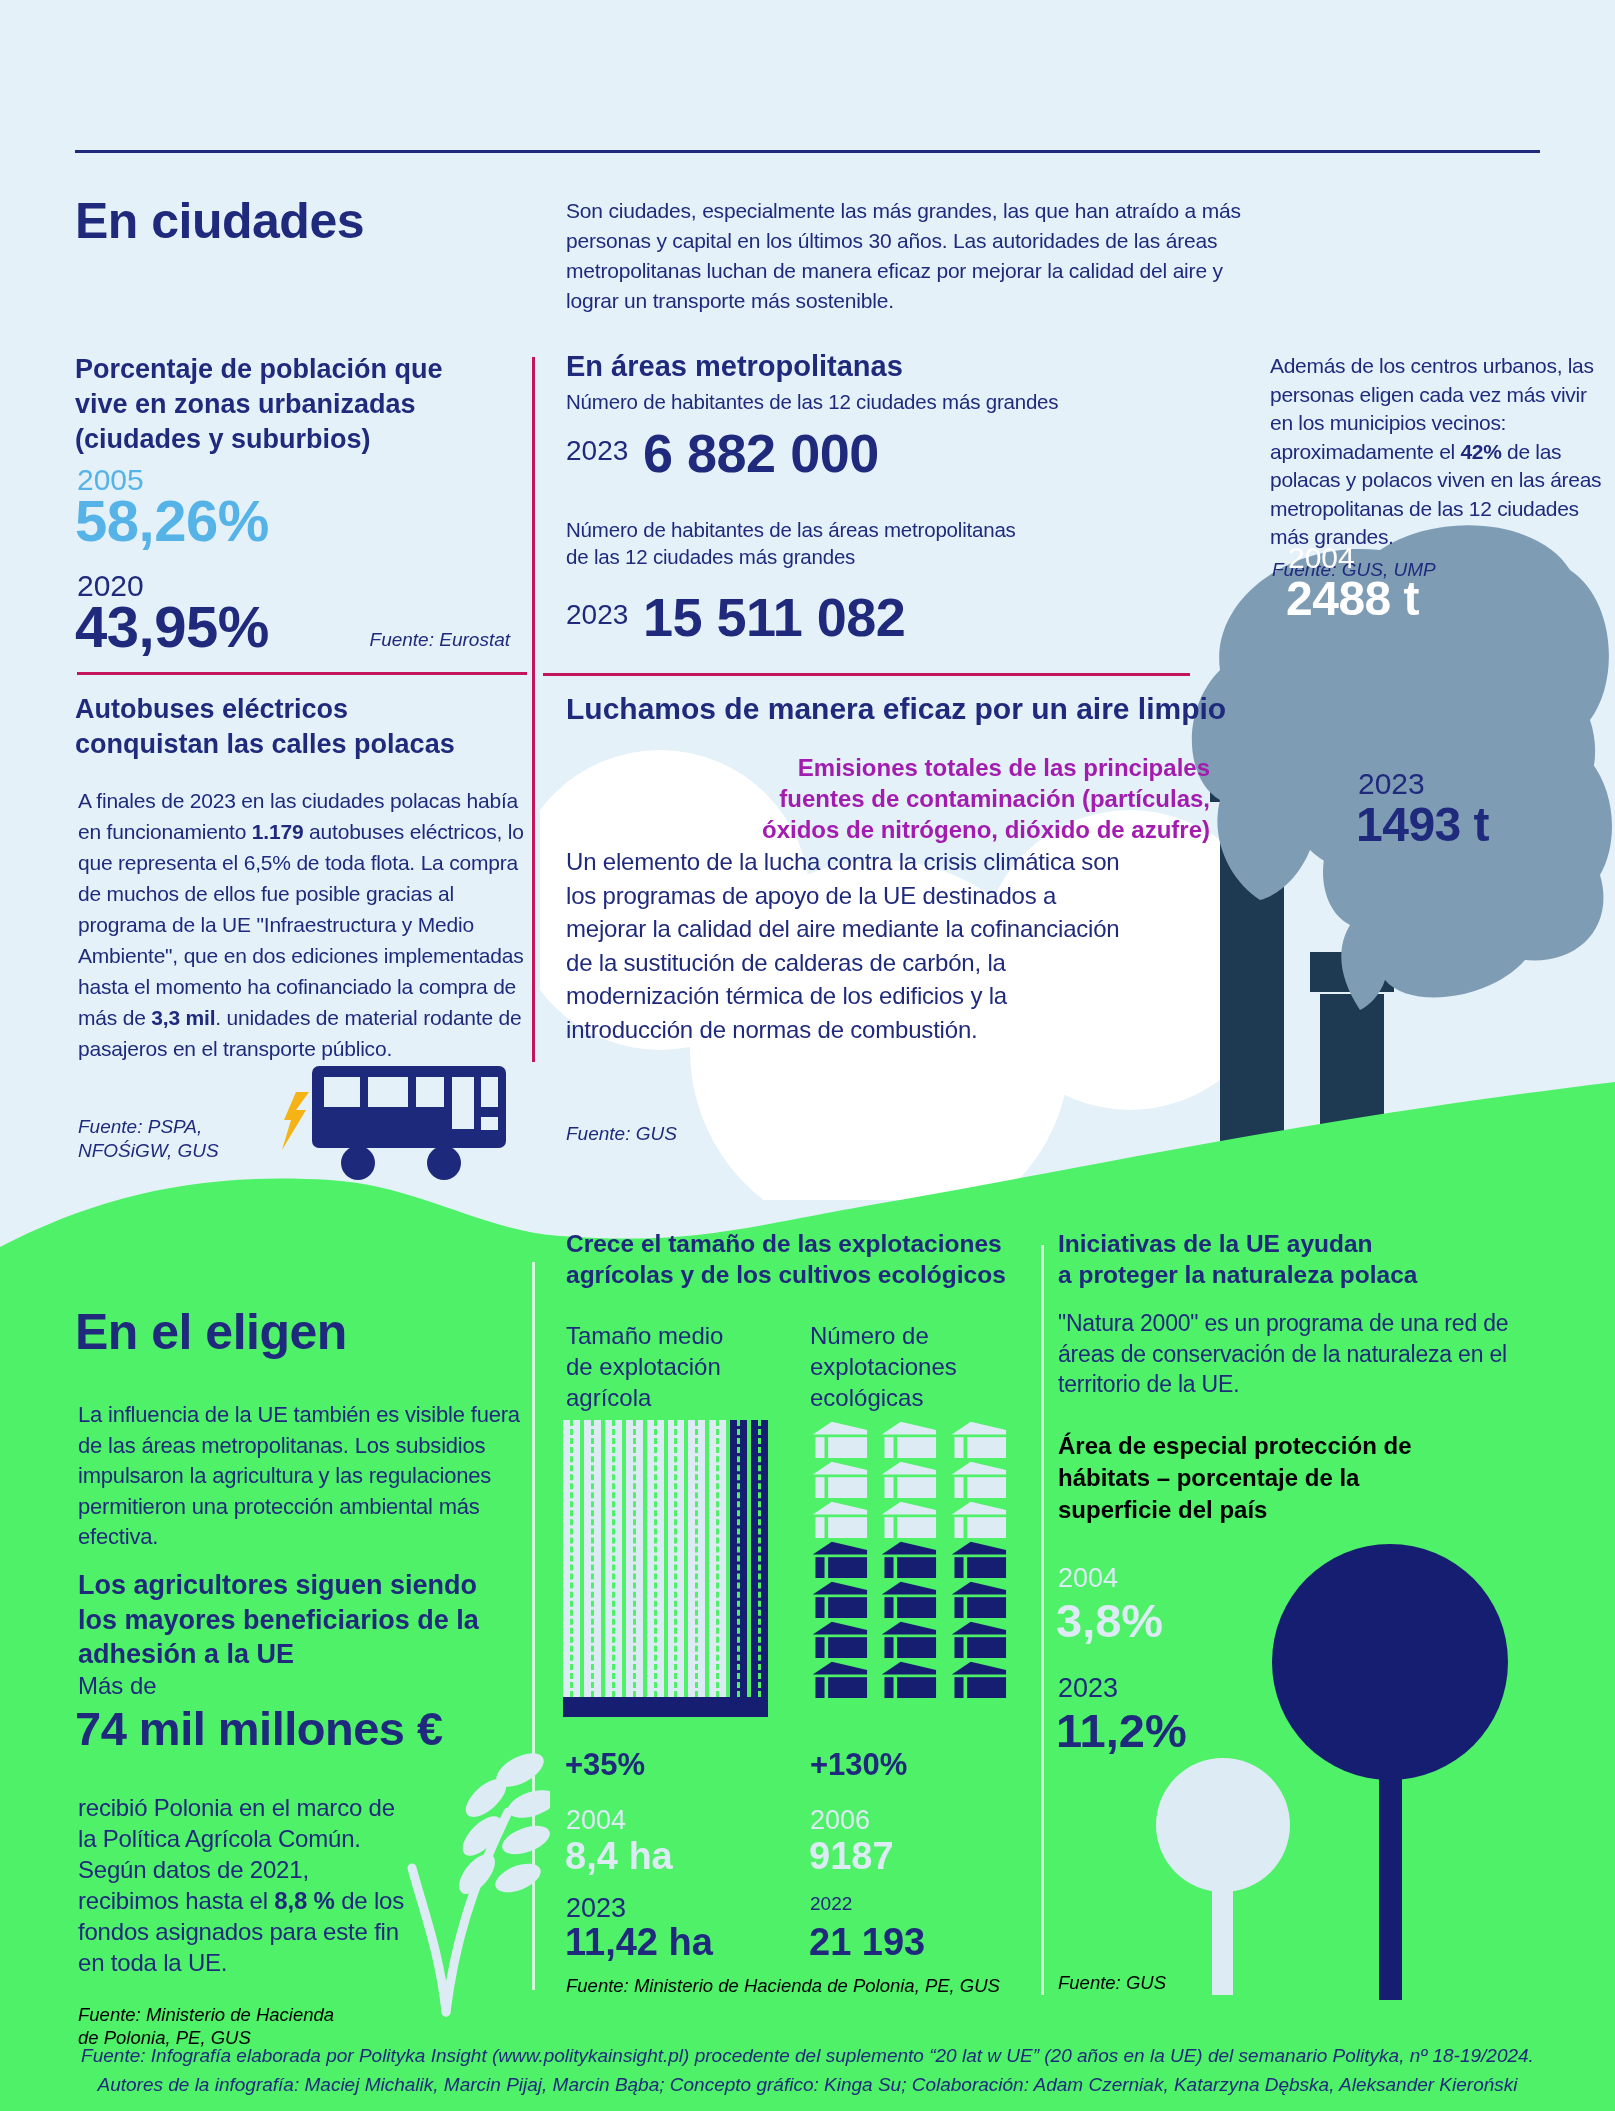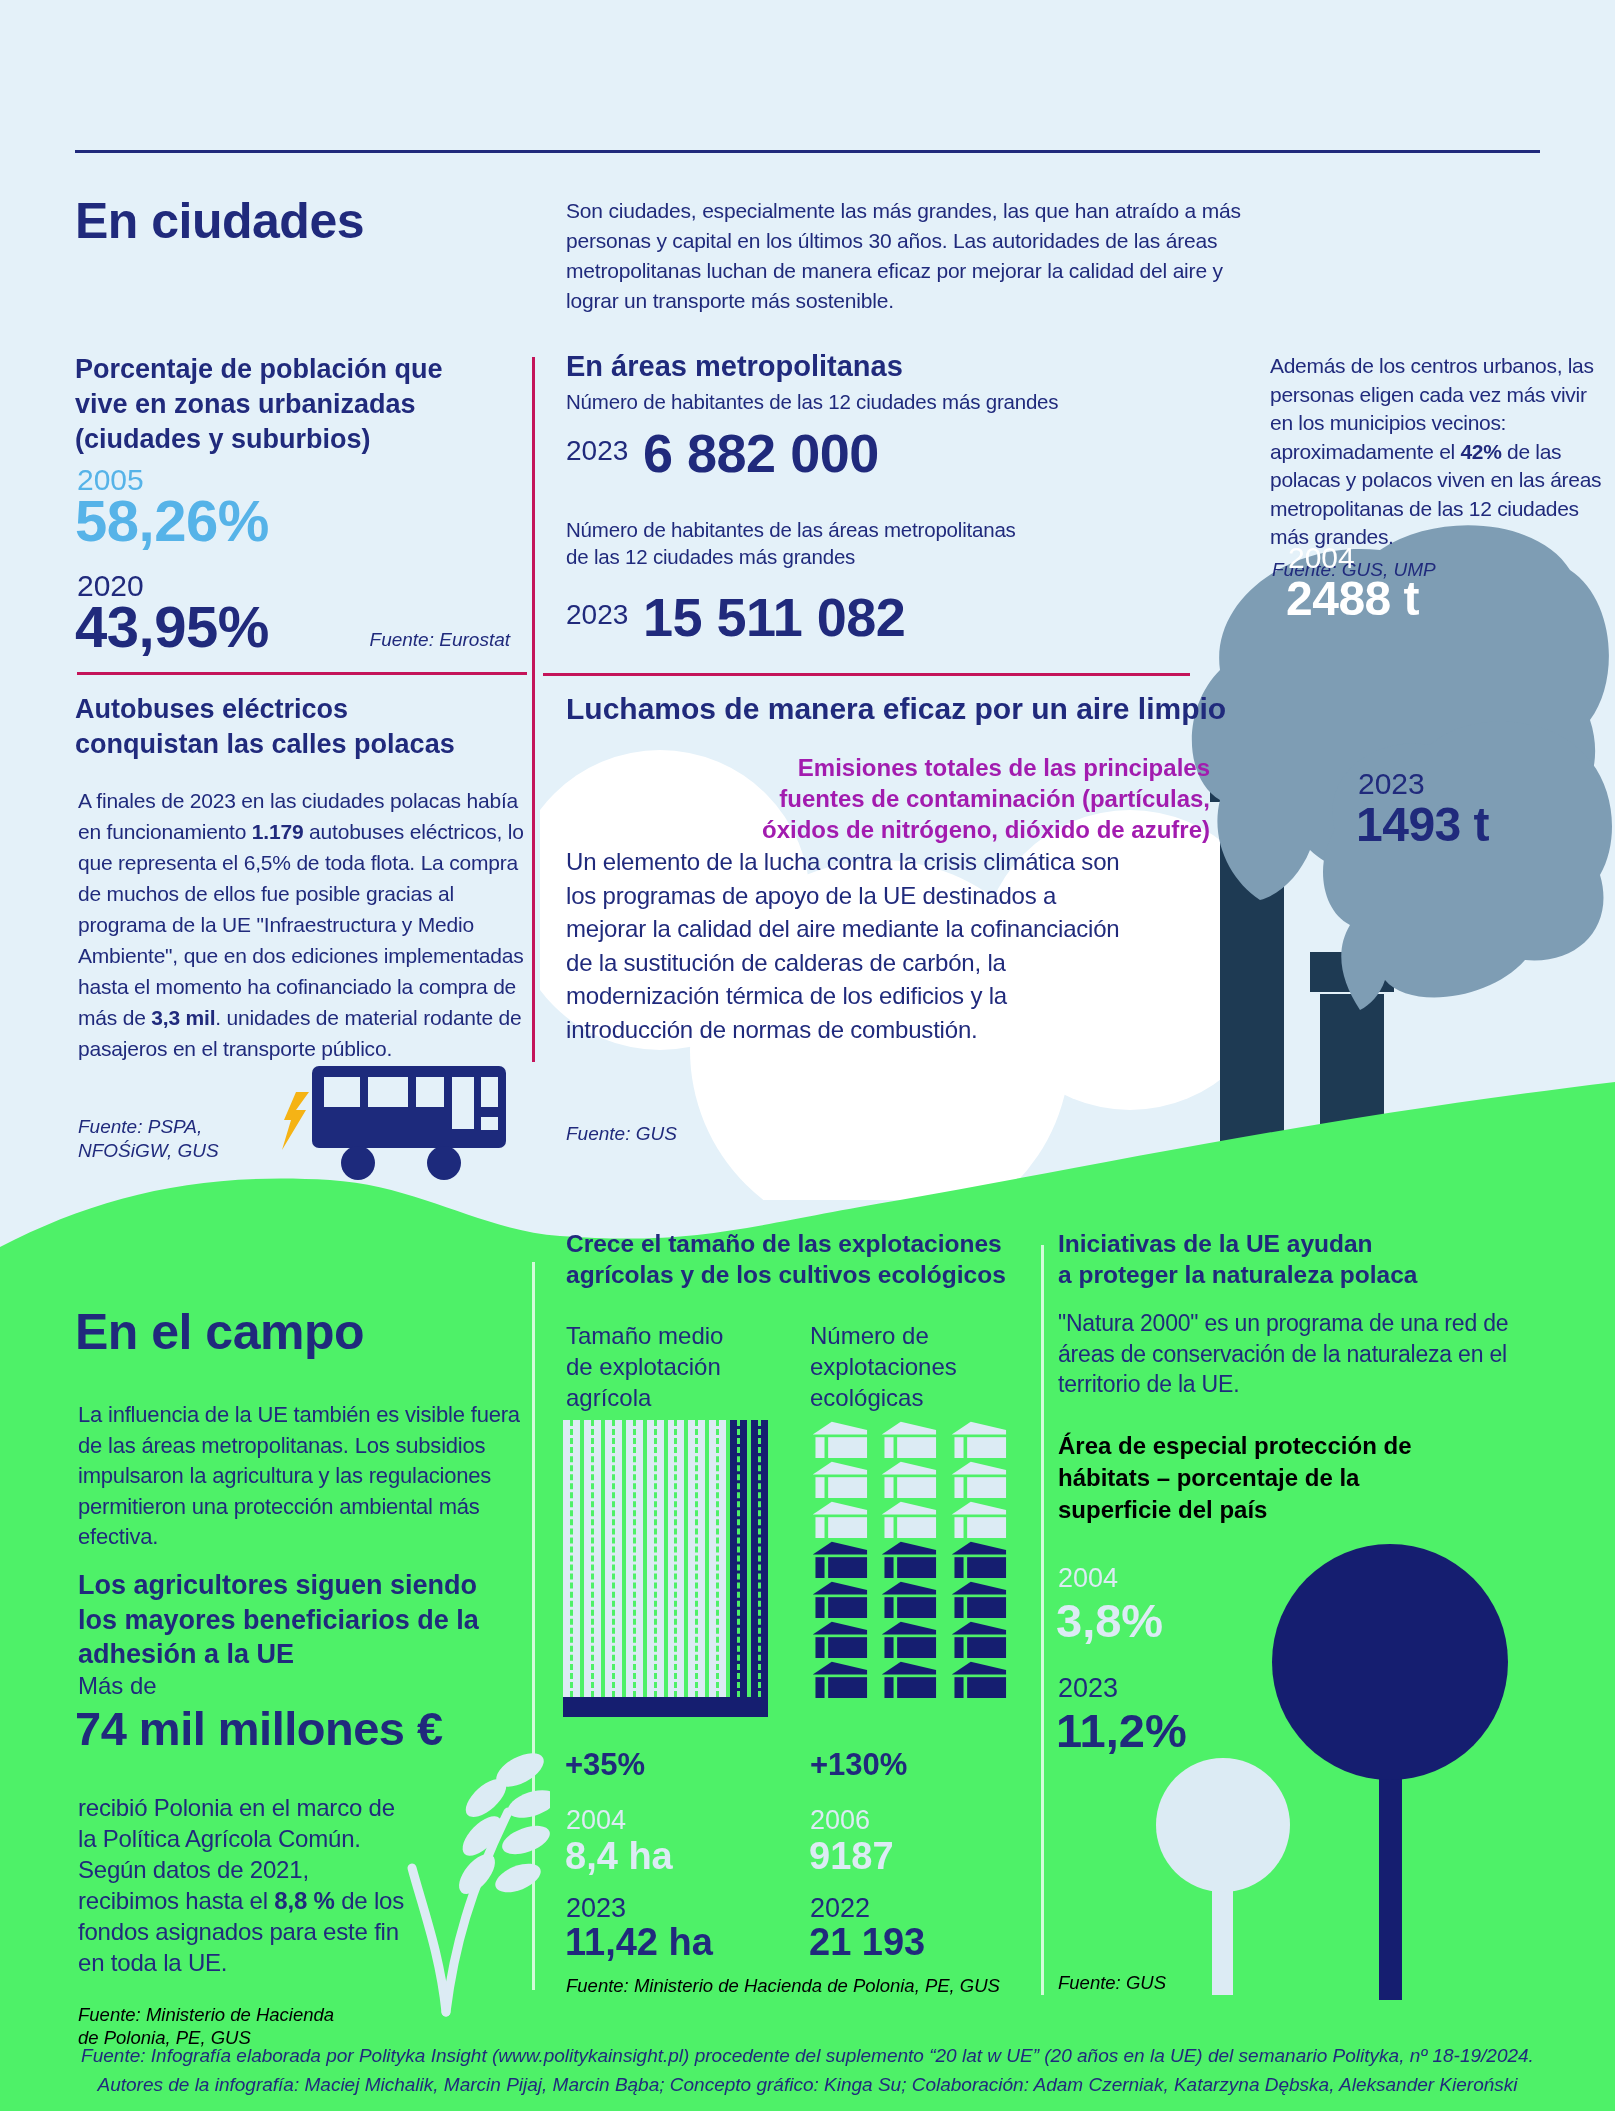--- a/index.html
+++ b/index.html
@@ -122,21 +122,21 @@
     <circle cx="164" cy="103" r="17" fill="#1d2a7c"></circle>
   </svg>
 
   <div class="abs h2" style="left:566px;top:692px;font-size:30px;">Luchamos de manera eficaz por un aire limpio</div>
   <div class="abs b slate pre" style="left:650px;top:752px;width:560px;font-size:24px;line-height:31px;text-align:right;">Emisiones totales de las principales
 fuentes de contaminación (partículas,
 óxidos de nitrógeno, dióxido de azufre)</div>
   <div class="abs para" style="left:566px;top:845px;width:565px;font-size:24px;line-height:33.5px;">Un elemento de la lucha contra la crisis climática son los programas de apoyo de la UE destinados a mejorar la calidad del aire mediante la cofinanciación de la sustitución de calderas de carbón, la modernización térmica de los edificios y la introducción de normas de combustión.</div>
   <div class="abs src" style="left:566px;top:1122px;">Fuente: GUS</div>
 
-  <div class="abs title navy" style="left:75px;top:1303px;">En el campo</div>
+  <div class="abs title navy" style="left:75px;top:1303px;">En el eligen</div>
   <div class="abs para" style="left:78px;top:1400px;width:460px;font-size:22px;line-height:30.5px;">La influencia de la UE también es visible fuera de las áreas metropolitanas. Los subsidios impulsaron la agricultura y las regulaciones permitieron una protección ambiental más efectiva.</div>
 
   <div class="abs h2 pre" style="left:78px;top:1568px;font-size:27px;line-height:34.5px;">Los agricultores siguen siendo
 los mayores beneficiarios de la
 adhesión a la UE</div>
   <div class="abs" style="left:78px;top:1672px;font-size:24px;">Más de</div>
   <div class="abs bignum" style="left:75px;top:1705px;font-size:47px;">74 mil millones €</div>
   <div class="abs para" style="left:78px;top:1792px;width:330px;font-size:24px;line-height:31px;">
     <span>recibió Polonia en el marco de la Política Agrícola Común. Según datos de 2021, recibimos hasta el </span><span class="b">8,8 %</span><span> de los fondos asignados para este fin en toda la UE.</span>
   </div>
@@ -313,21 +313,21 @@
   <div class="abs b navy" style="left:565px;top:1747px;font-size:31px;">+35%</div>
   <div class="abs b navy" style="left:810px;top:1747px;font-size:31px;">+130%</div>
 
   <div class="abs pale" style="left:566px;top:1805px;font-size:27px;">2004</div>
   <div class="abs b pale" style="left:565px;top:1835px;font-size:38px;">8,4 ha</div>
   <div class="abs navy" style="left:566px;top:1893px;font-size:27px;">2023</div>
   <div class="abs b navy" style="left:565px;top:1921px;font-size:38px;">11,42 ha</div>
 
   <div class="abs pale" style="left:810px;top:1805px;font-size:27px;">2006</div>
   <div class="abs b pale" style="left:809px;top:1835px;font-size:38px;">9187</div>
-  <div class="abs navy" style="left:810px;top:1893px;font-size:27px;">2022</div>
+  <div class="abs navy" style="left:810px;top:1893px;font-size:19px;">2022</div>
   <div class="abs b navy" style="left:809px;top:1921px;font-size:38px;">21 193</div>
 
   <div class="abs whiteish i" style="left:566px;top:1975px;font-size:18.5px;">Fuente: Ministerio de Hacienda de Polonia, PE, GUS</div>
 
   <div class="abs h2 pre" style="left:1058px;top:1228px;font-size:24.5px;line-height:31px;">Iniciativas de la UE ayudan
 a proteger la naturaleza polaca</div>
   <div class="abs para" style="left:1058px;top:1308px;width:460px;font-size:23px;line-height:30.5px;">"Natura 2000" es un programa de una red de áreas de conservación de la naturaleza en el territorio de la UE.</div>
   <div class="abs b whiteish pre" style="left:1058px;top:1430px;font-size:24px;line-height:32px;">Área de especial protección de
 hábitats – porcentaje de la
 superficie del país</div>

